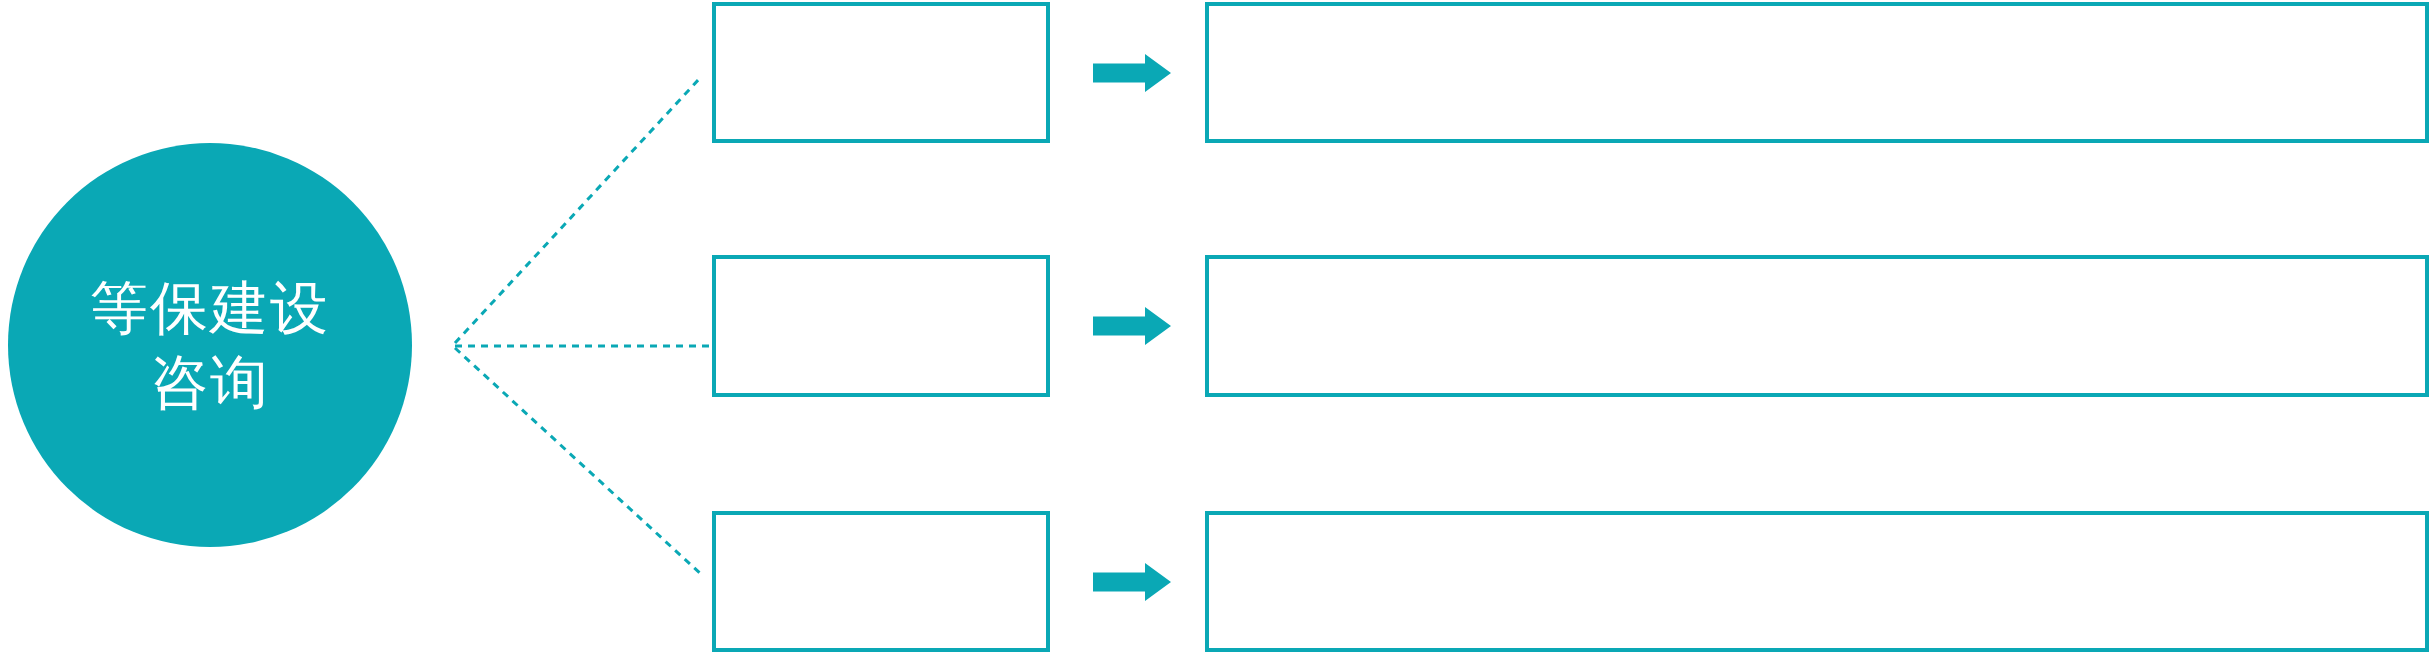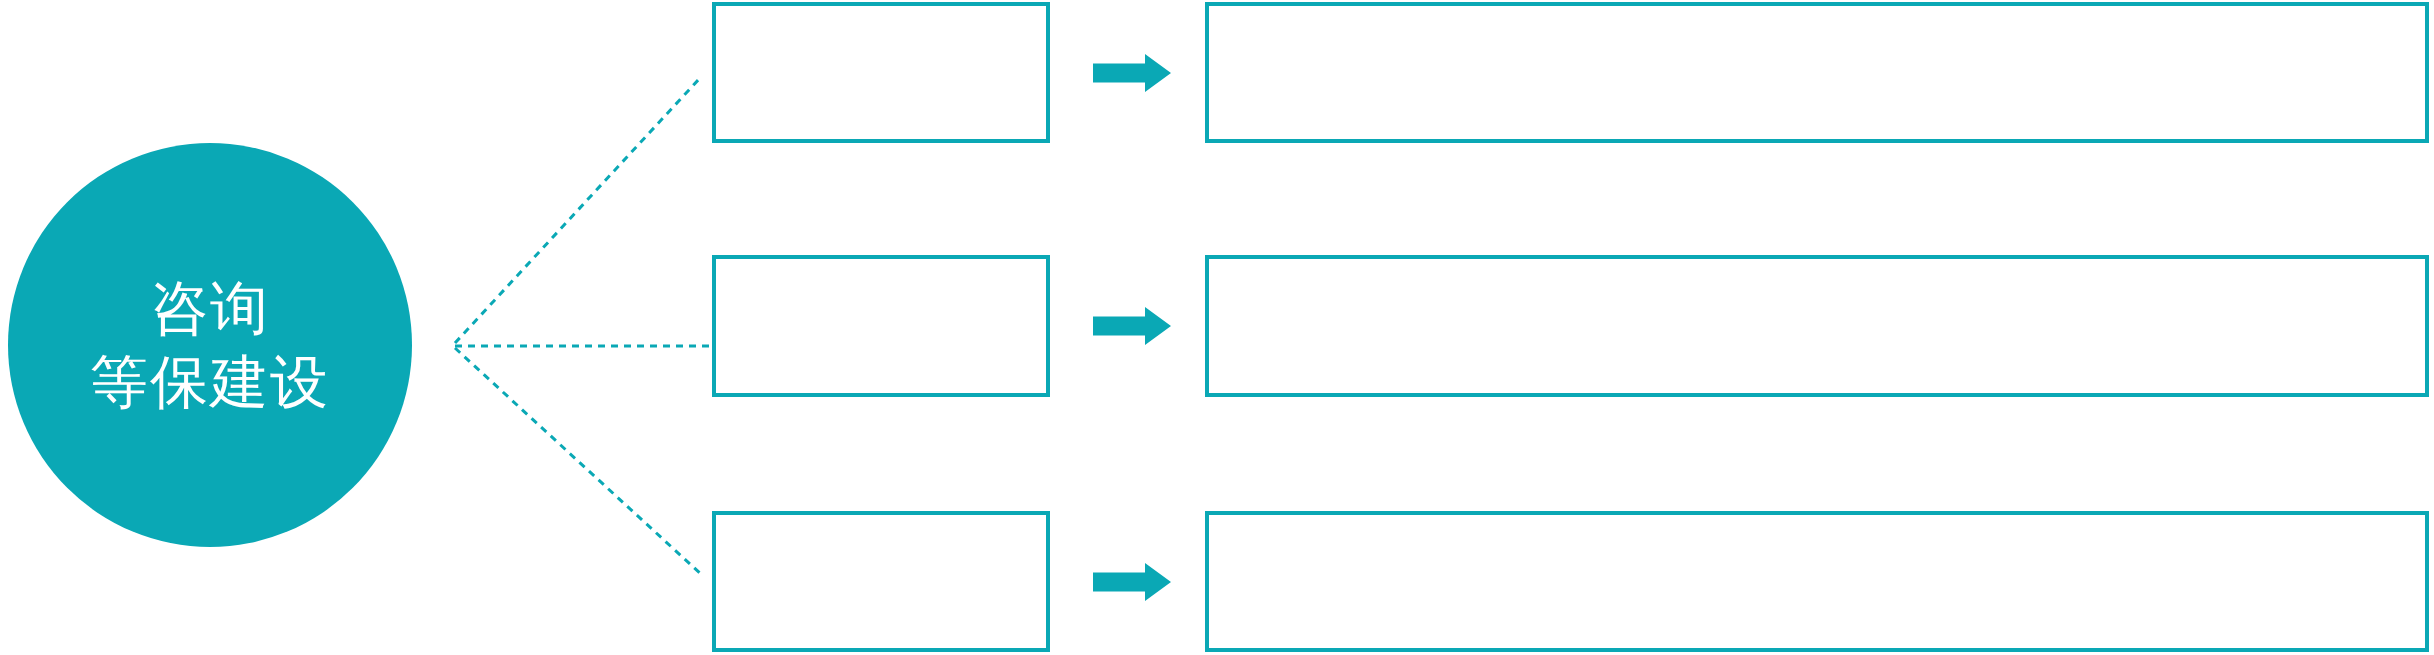--- a/index.html
+++ b/index.html
@@ -87,22 +87,22 @@
 
 <div class="canvas">
 
   <svg class="connector-svg" viewBox="0 0 2434 655" xmlns="http://www.w3.org/2000/svg">
     <line x1="455" y1="343" x2="700" y2="78"></line>
     <line x1="455" y1="346" x2="710" y2="346"></line>
     <line x1="455" y1="348" x2="702" y2="575"></line>
   </svg>
 
   <div class="root-circle">
+    <div class="label-line">等保建设</div>
     <div class="label-line">咨询</div>
-    <div class="label-line">等保建设</div>
   </div>
 
   <div class="flow-row row-1">
     <div class="category-box"></div>
     <div class="arrow-wrap">
       <svg viewBox="0 0 78 38" xmlns="http://www.w3.org/2000/svg">
         <path class="arrow-shape" d="M0 9.5 L52 9.5 L52 0 L78 19 L52 38 L52 28.5 L0 28.5 Z"></path>
       </svg>
     </div>
     <div class="description-box"></div>

